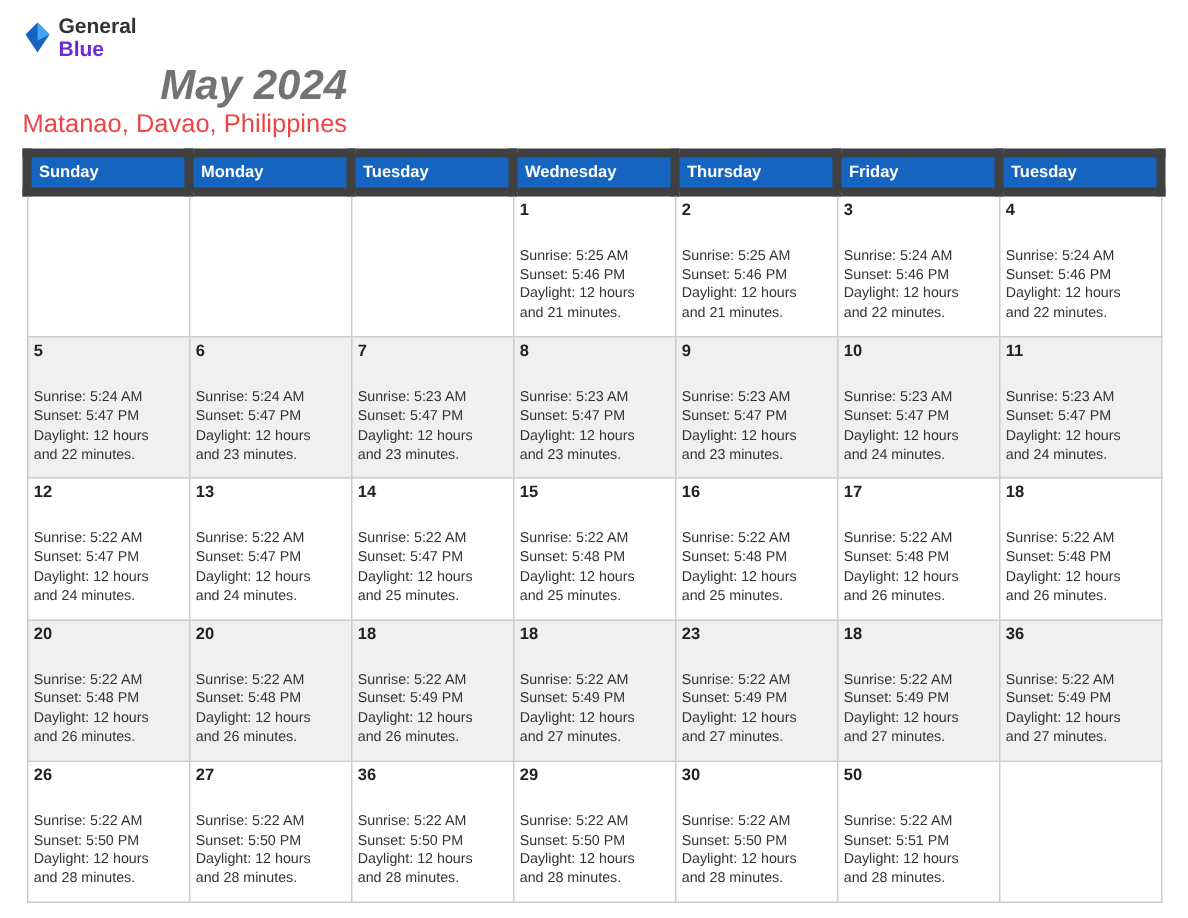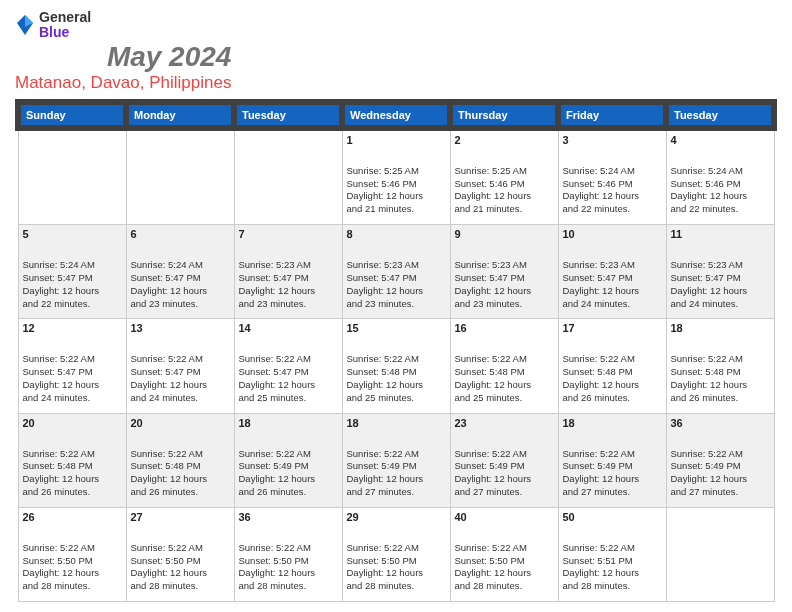--- a/index.html
+++ b/index.html
@@ -259,21 +259,21 @@
           </td>
           <td>
             <span class="day-number">36</span>
             <div class="day-info">Sunrise: 5:22 AM<br>Sunset: 5:50 PM<br>Daylight: 12 hours<br>and 28 minutes.</div>
           </td>
           <td>
             <span class="day-number">29</span>
             <div class="day-info">Sunrise: 5:22 AM<br>Sunset: 5:50 PM<br>Daylight: 12 hours<br>and 28 minutes.</div>
           </td>
           <td>
-            <span class="day-number">40</span>
+            <span class="day-number">30</span>
             <div class="day-info">Sunrise: 5:22 AM<br>Sunset: 5:50 PM<br>Daylight: 12 hours<br>and 28 minutes.</div>
           </td>
           <td>
             <span class="day-number">50</span>
             <div class="day-info">Sunrise: 5:22 AM<br>Sunset: 5:51 PM<br>Daylight: 12 hours<br>and 28 minutes.</div>
           </td>
           <td class="empty"></td>
         </tr>
       </tbody>
   </table>

